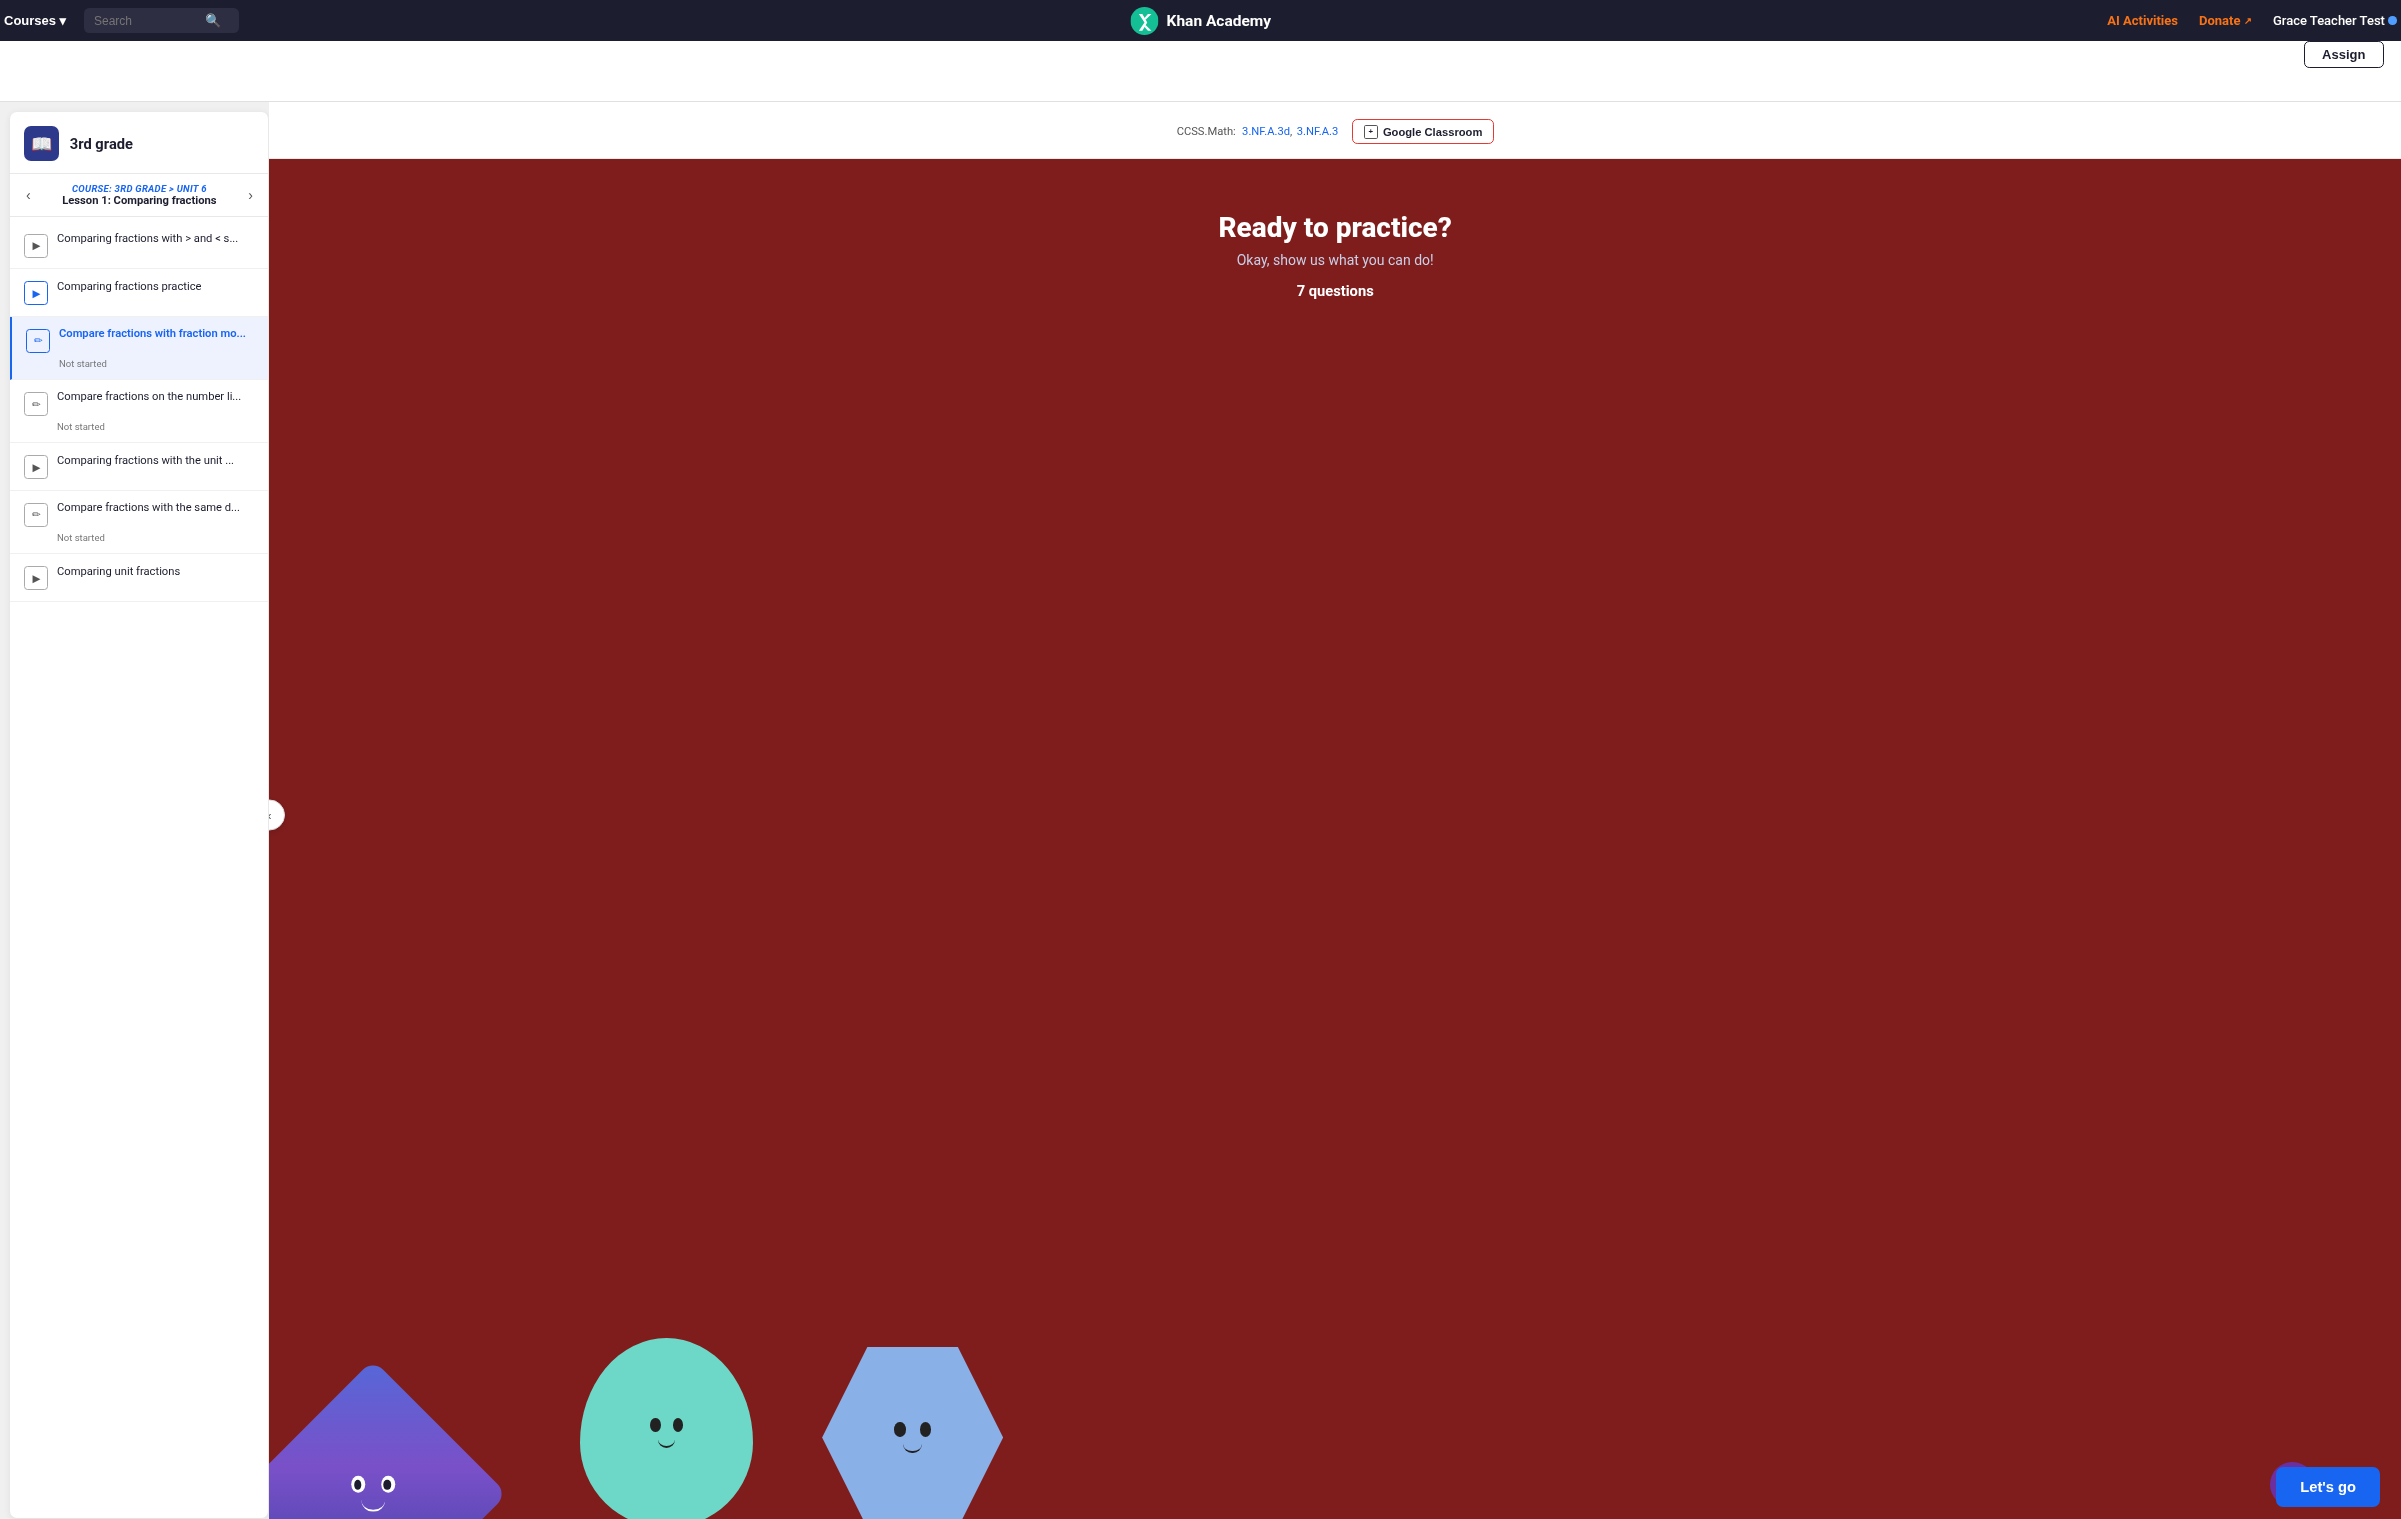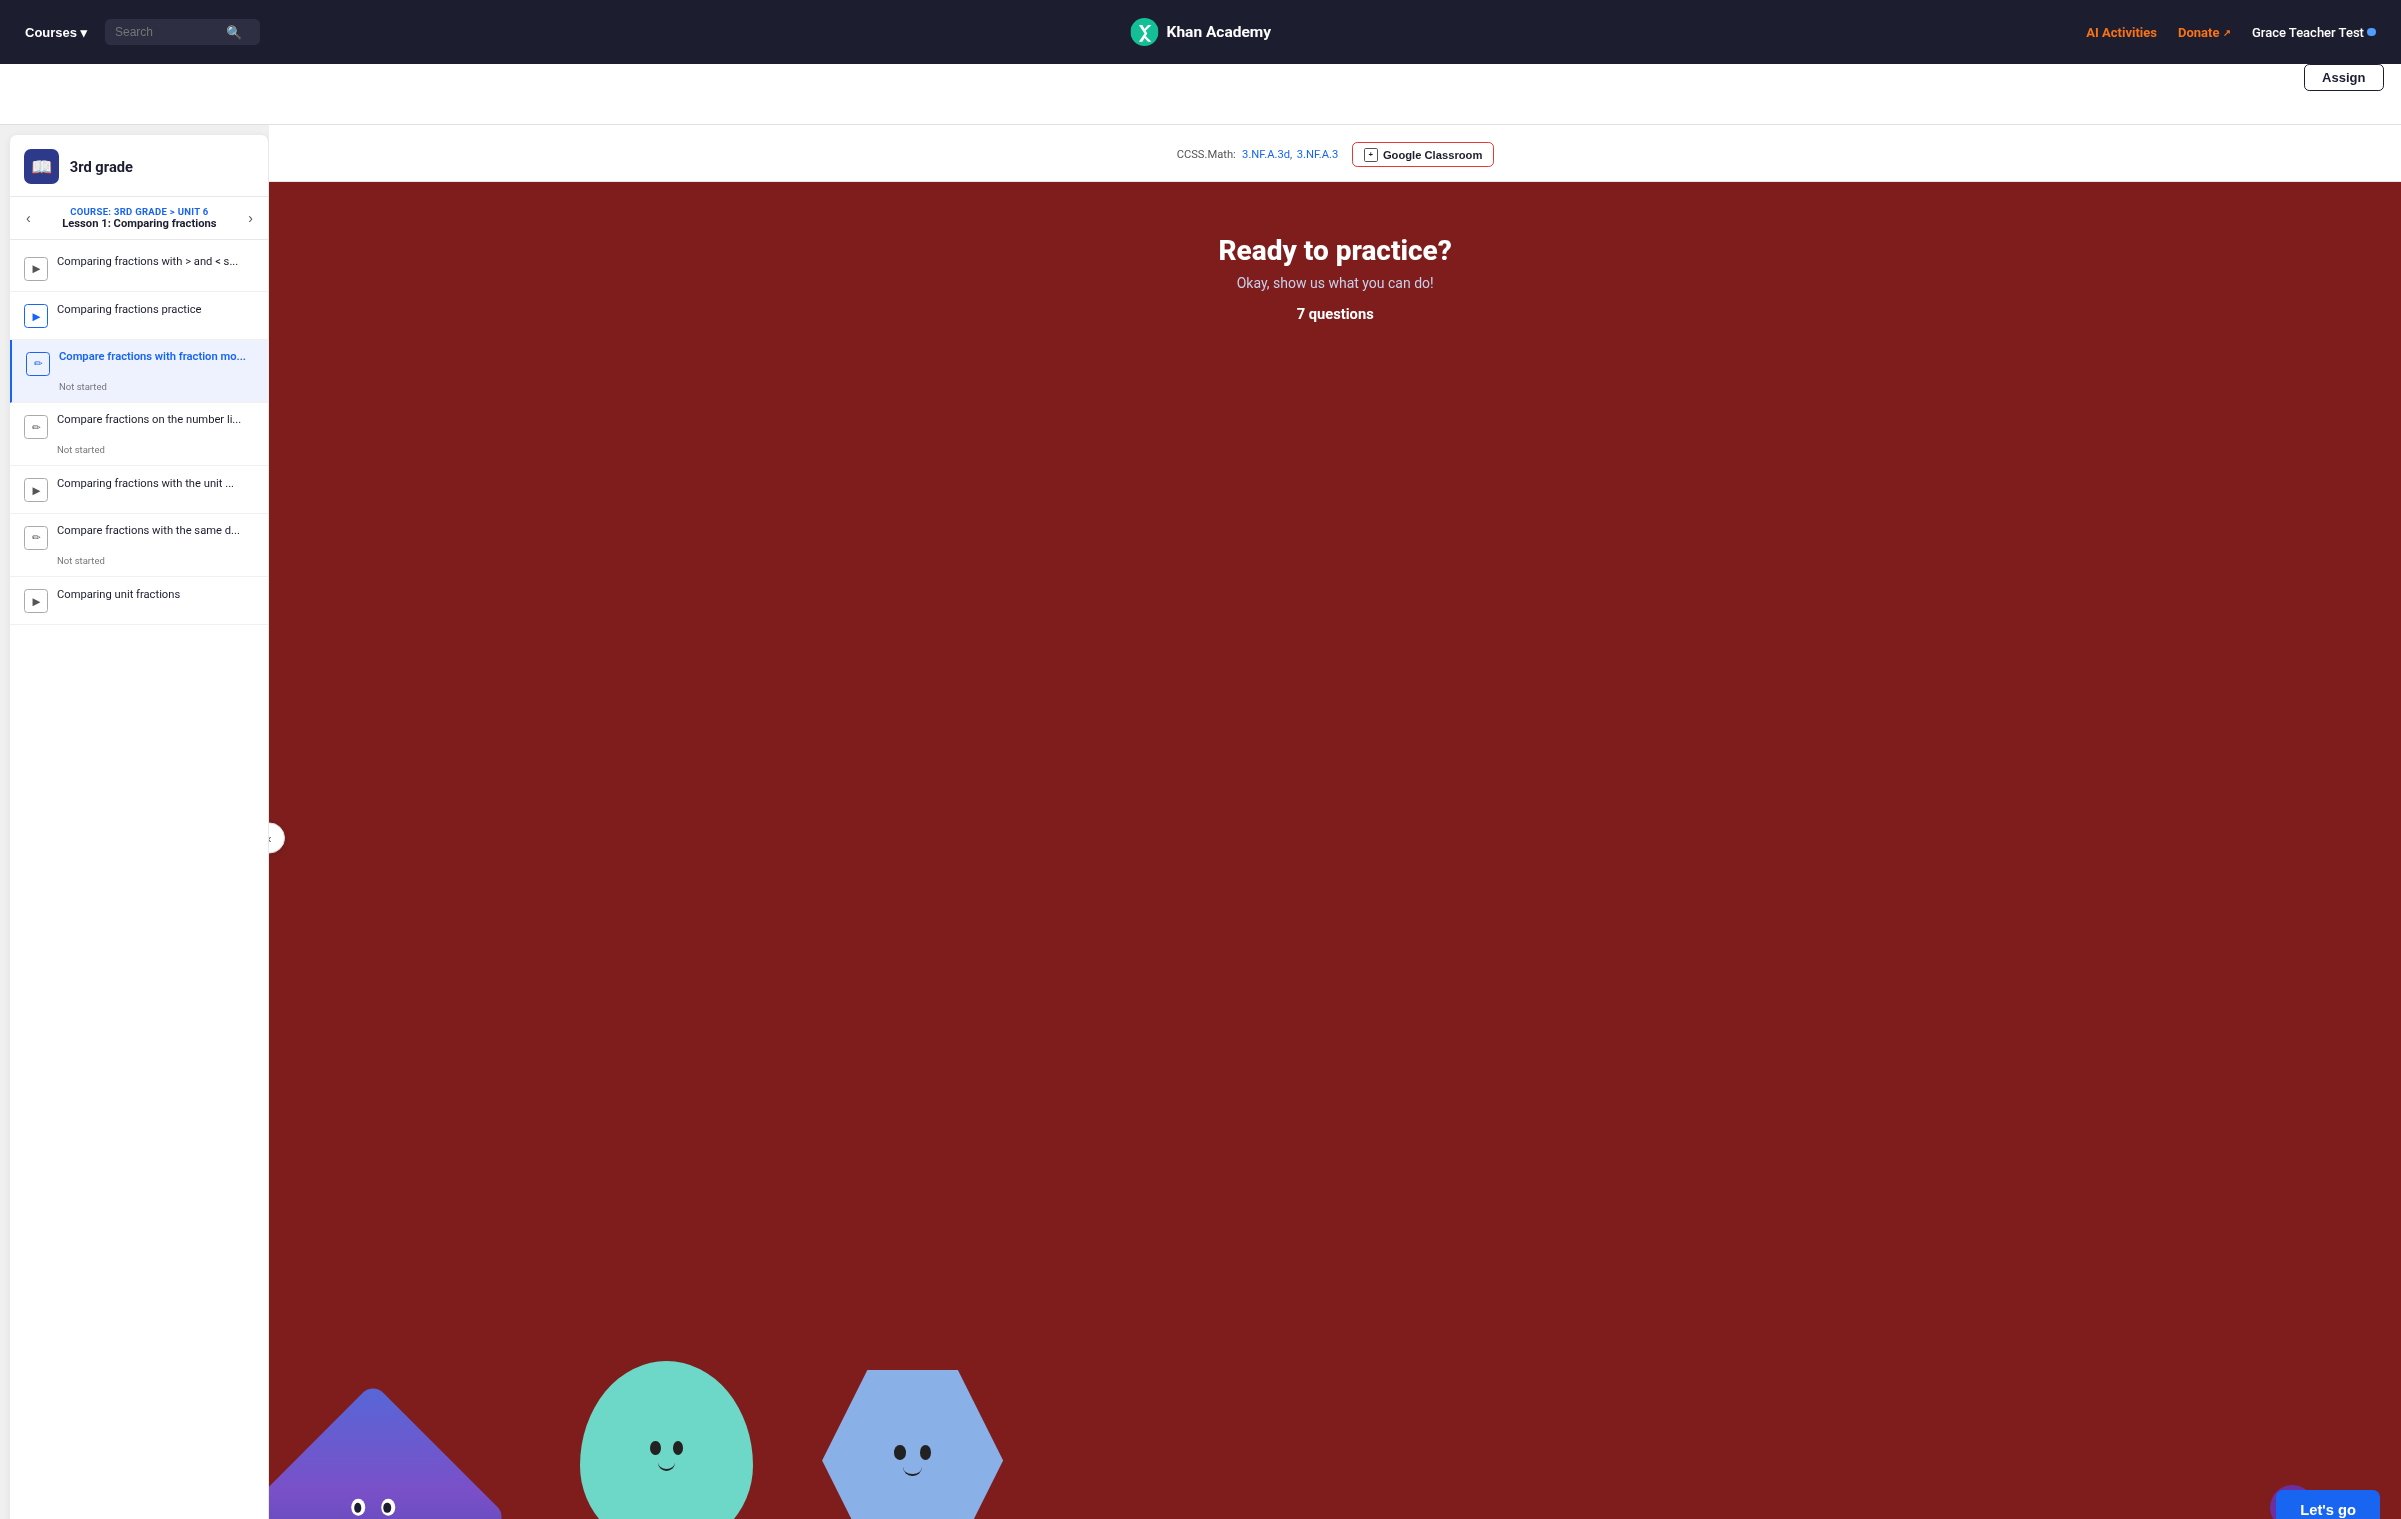--- a/index.html
+++ b/index.html
@@ -1,24 +1,24 @@
 <!DOCTYPE html>
 <html style="font-size:14px"><head>
   <meta charset="utf-8">
   <style>
     * { box-sizing: border-box; margin: 0; padding: 0; }
     body { font-family: -apple-system, BlinkMacSystemFont, 'Segoe UI', Roboto, sans-serif; background: #f0f0f0; overflow: hidden; }
 
     
     .navbar {
       background: #1c1d2e;
-      height: 64px;
-      display: flex;
-      align-items: center;
-      padding: 0 25px;
+      height: 41px;
+      display: flex;
+      align-items: center;
+      padding: 0 4px;
       position: relative;
       z-index: 100;
     }
     .navbar-left { display: flex; align-items: center; gap: 3.5px; }
     .courses-btn {
       color: #fff;
       background: none;
       border: none;
       font-size: 13px;
       font-weight: 600;
@@ -170,20 +170,21 @@
       padding: 8.6px 12px 8.6px 12px;
       border-bottom: 0.9px solid #e8e8e8;
     }
     .lesson-breadcrumb {
       font-size: 9.5px;
       font-weight: 700;
       color: #1865f2;
       text-transform: uppercase;
       letter-spacing: 0.3px;
       text-align: center;
+      font-style: italic;
     }
     .lesson-title {
       font-size: 11.2px;
       font-weight: 700;
       color: #1c1d2e;
       text-align: center;
     }
     .nav-arrow {
       background: none;
       border: none;

